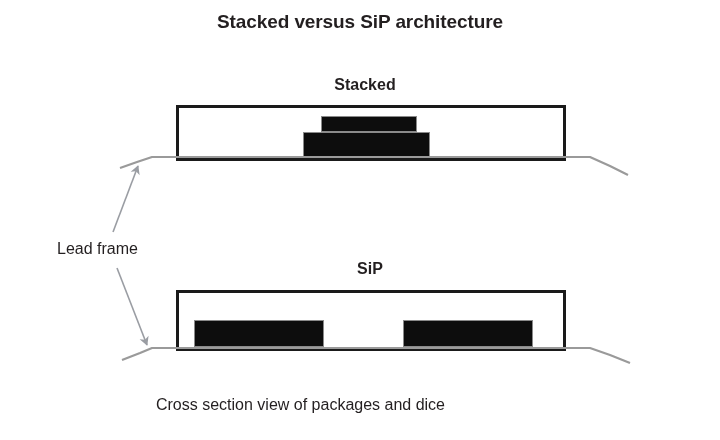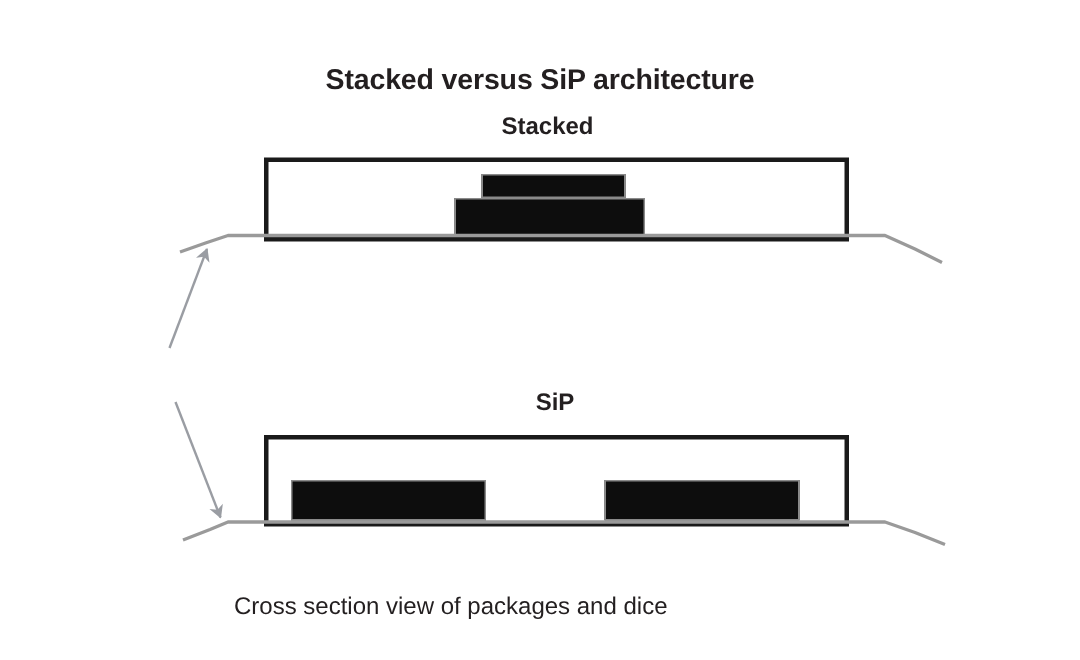--- a/index.html
+++ b/index.html
@@ -22,21 +22,20 @@
     color: #231f20;
   }
   #title {
     left: 0;
     top: 11px;
     width: 720px;
     text-align: center;
     font-size: 19px;
     font-weight: bold;
     letter-spacing: -0.1px;
-    margin-top: 32px;
   }
   #stacked-label {
     left: 0;
     top: 76px;
     width: 730px;
     text-align: center;
     font-size: 16px;
     font-weight: bold;
   }
   #sip-label {
@@ -137,20 +136,21 @@
   <div class="die" id="die-stacked-bottom"></div>
 
   <div class="txt" id="sip-label">SiP</div>
 
   <div class="package" id="pkg-sip"></div>
 
   <div class="die" id="die-sip-left"></div>
 
   <div class="die" id="die-sip-right"></div>
 
+  <div class="txt" id="leadframe-label">Lead frame</div>
 
   <svg id="overlay" viewBox="0 0 720 440">
 
     <defs>
       <marker id="arrowhead-up" markerWidth="7" markerHeight="7" refX="5.5" refY="3.5" orient="auto" markerUnits="strokeWidth">
         <path d="M0.5,6.5 L6,3.5 L0.5,0.5 L2,3.5 Z" fill="#9a9da3"></path>
       </marker>
       <marker id="arrowhead-down" markerWidth="7" markerHeight="7" refX="5.5" refY="3.5" orient="auto" markerUnits="strokeWidth">
         <path d="M0.5,6.5 L6,3.5 L0.5,0.5 L2,3.5 Z" fill="#9a9da3"></path>
       </marker>

